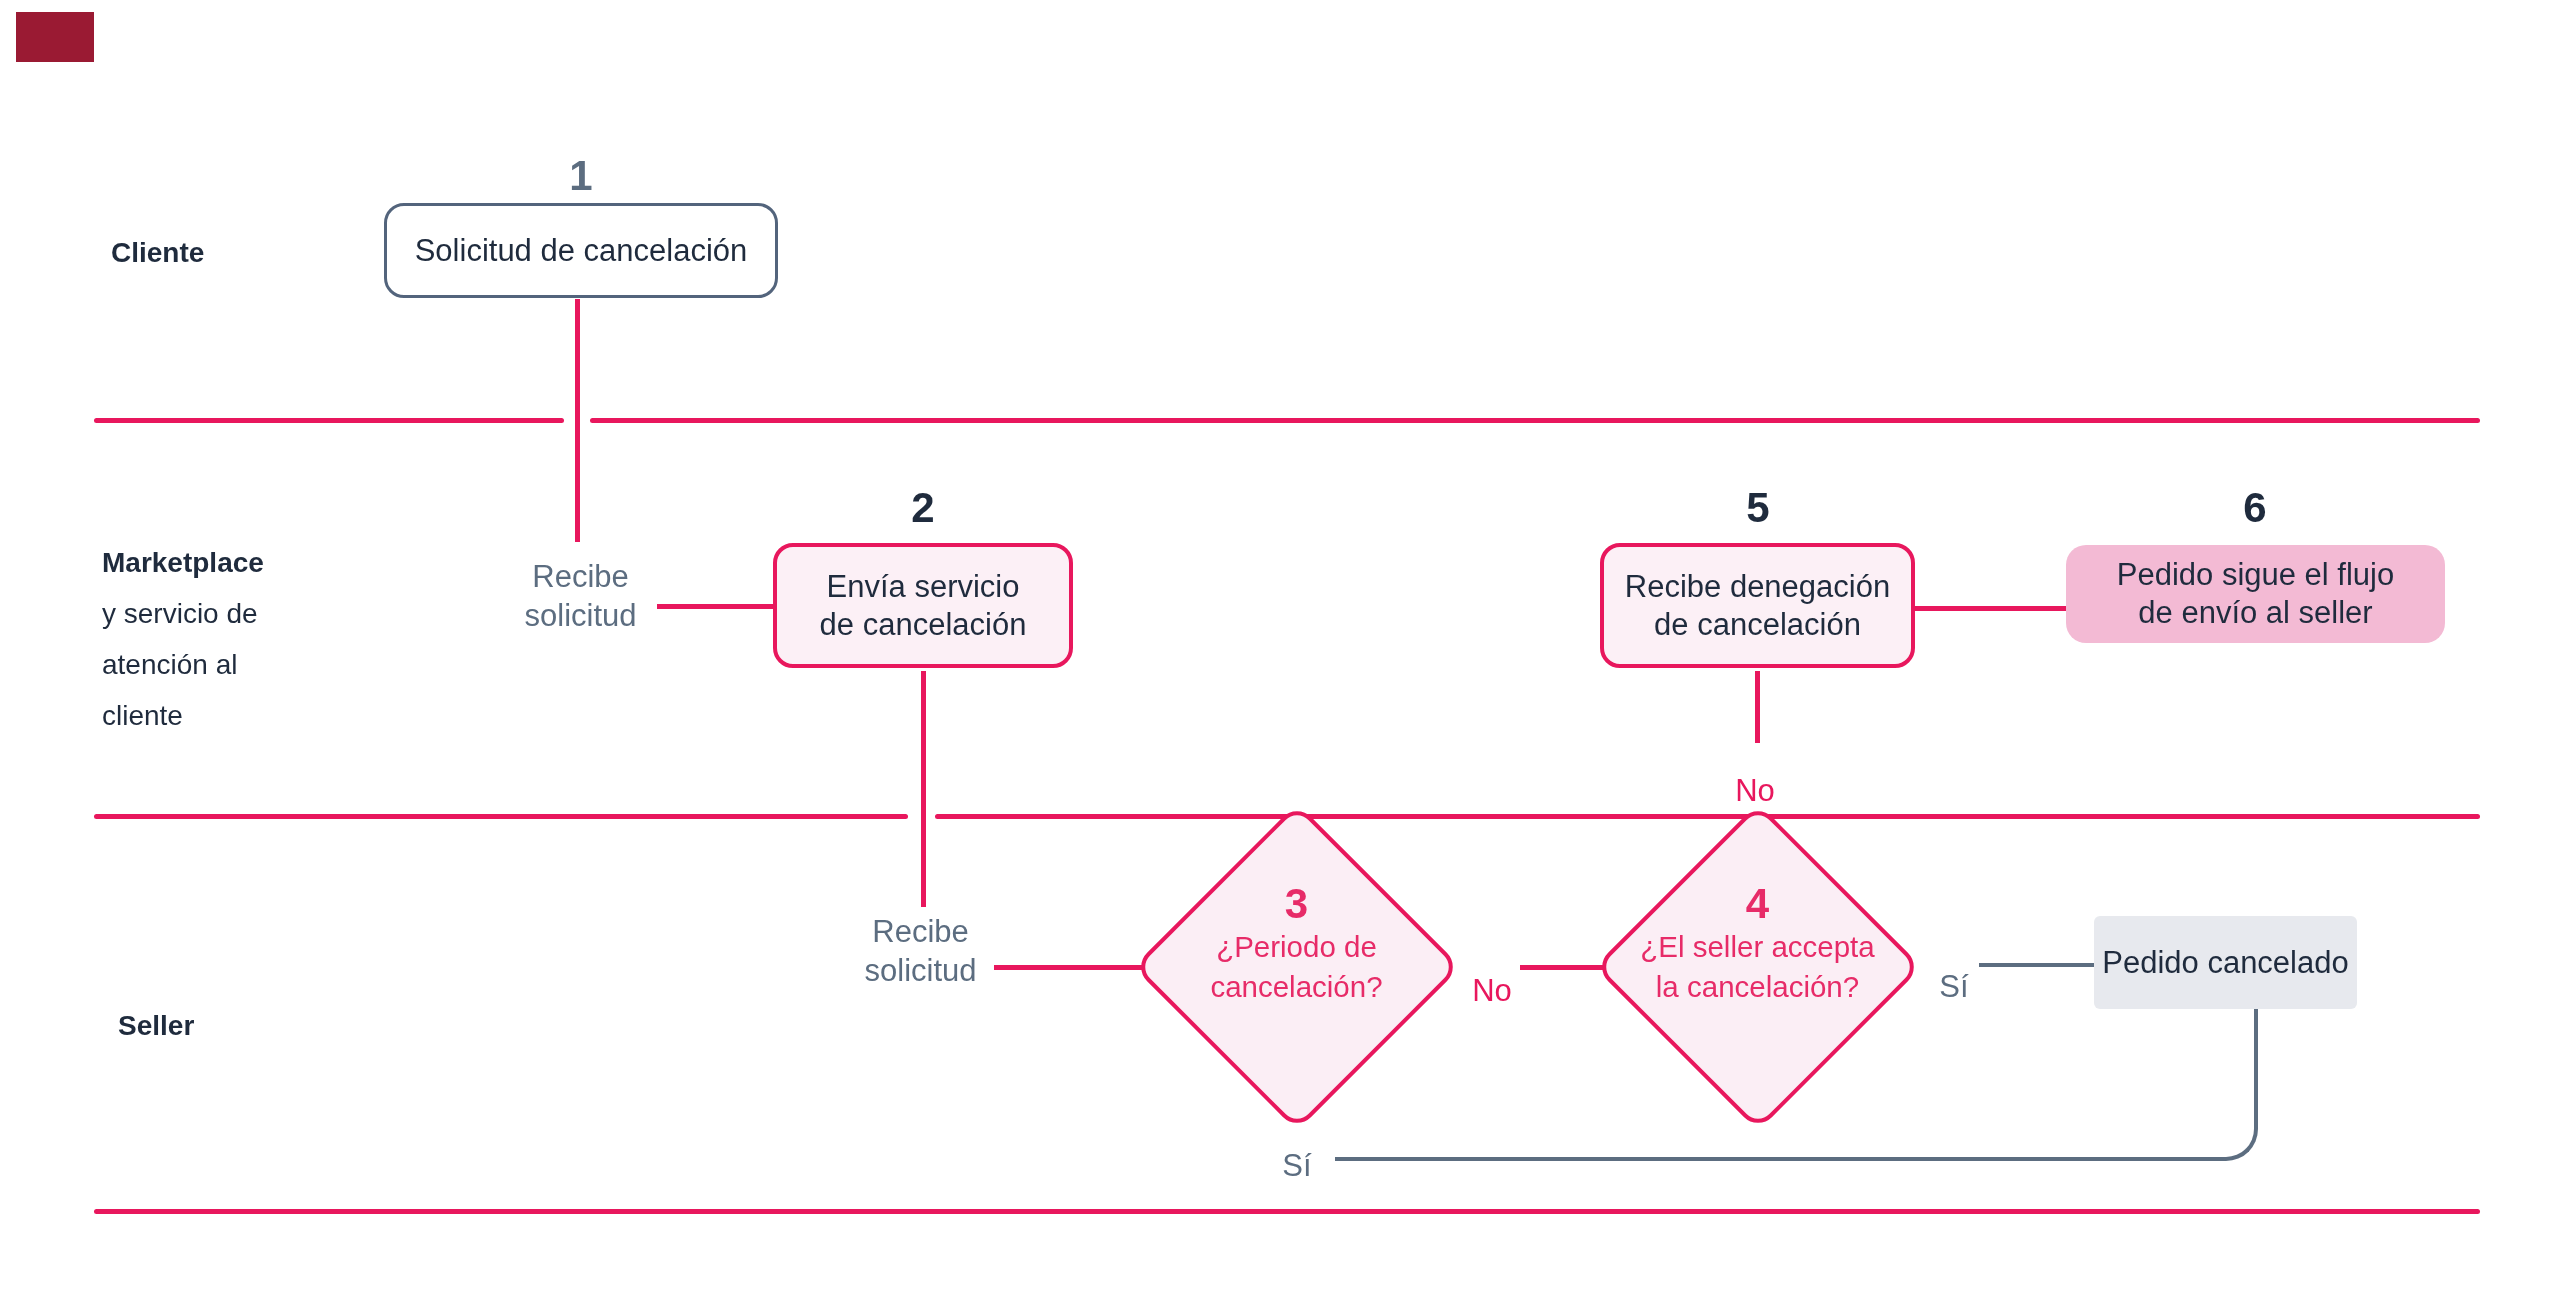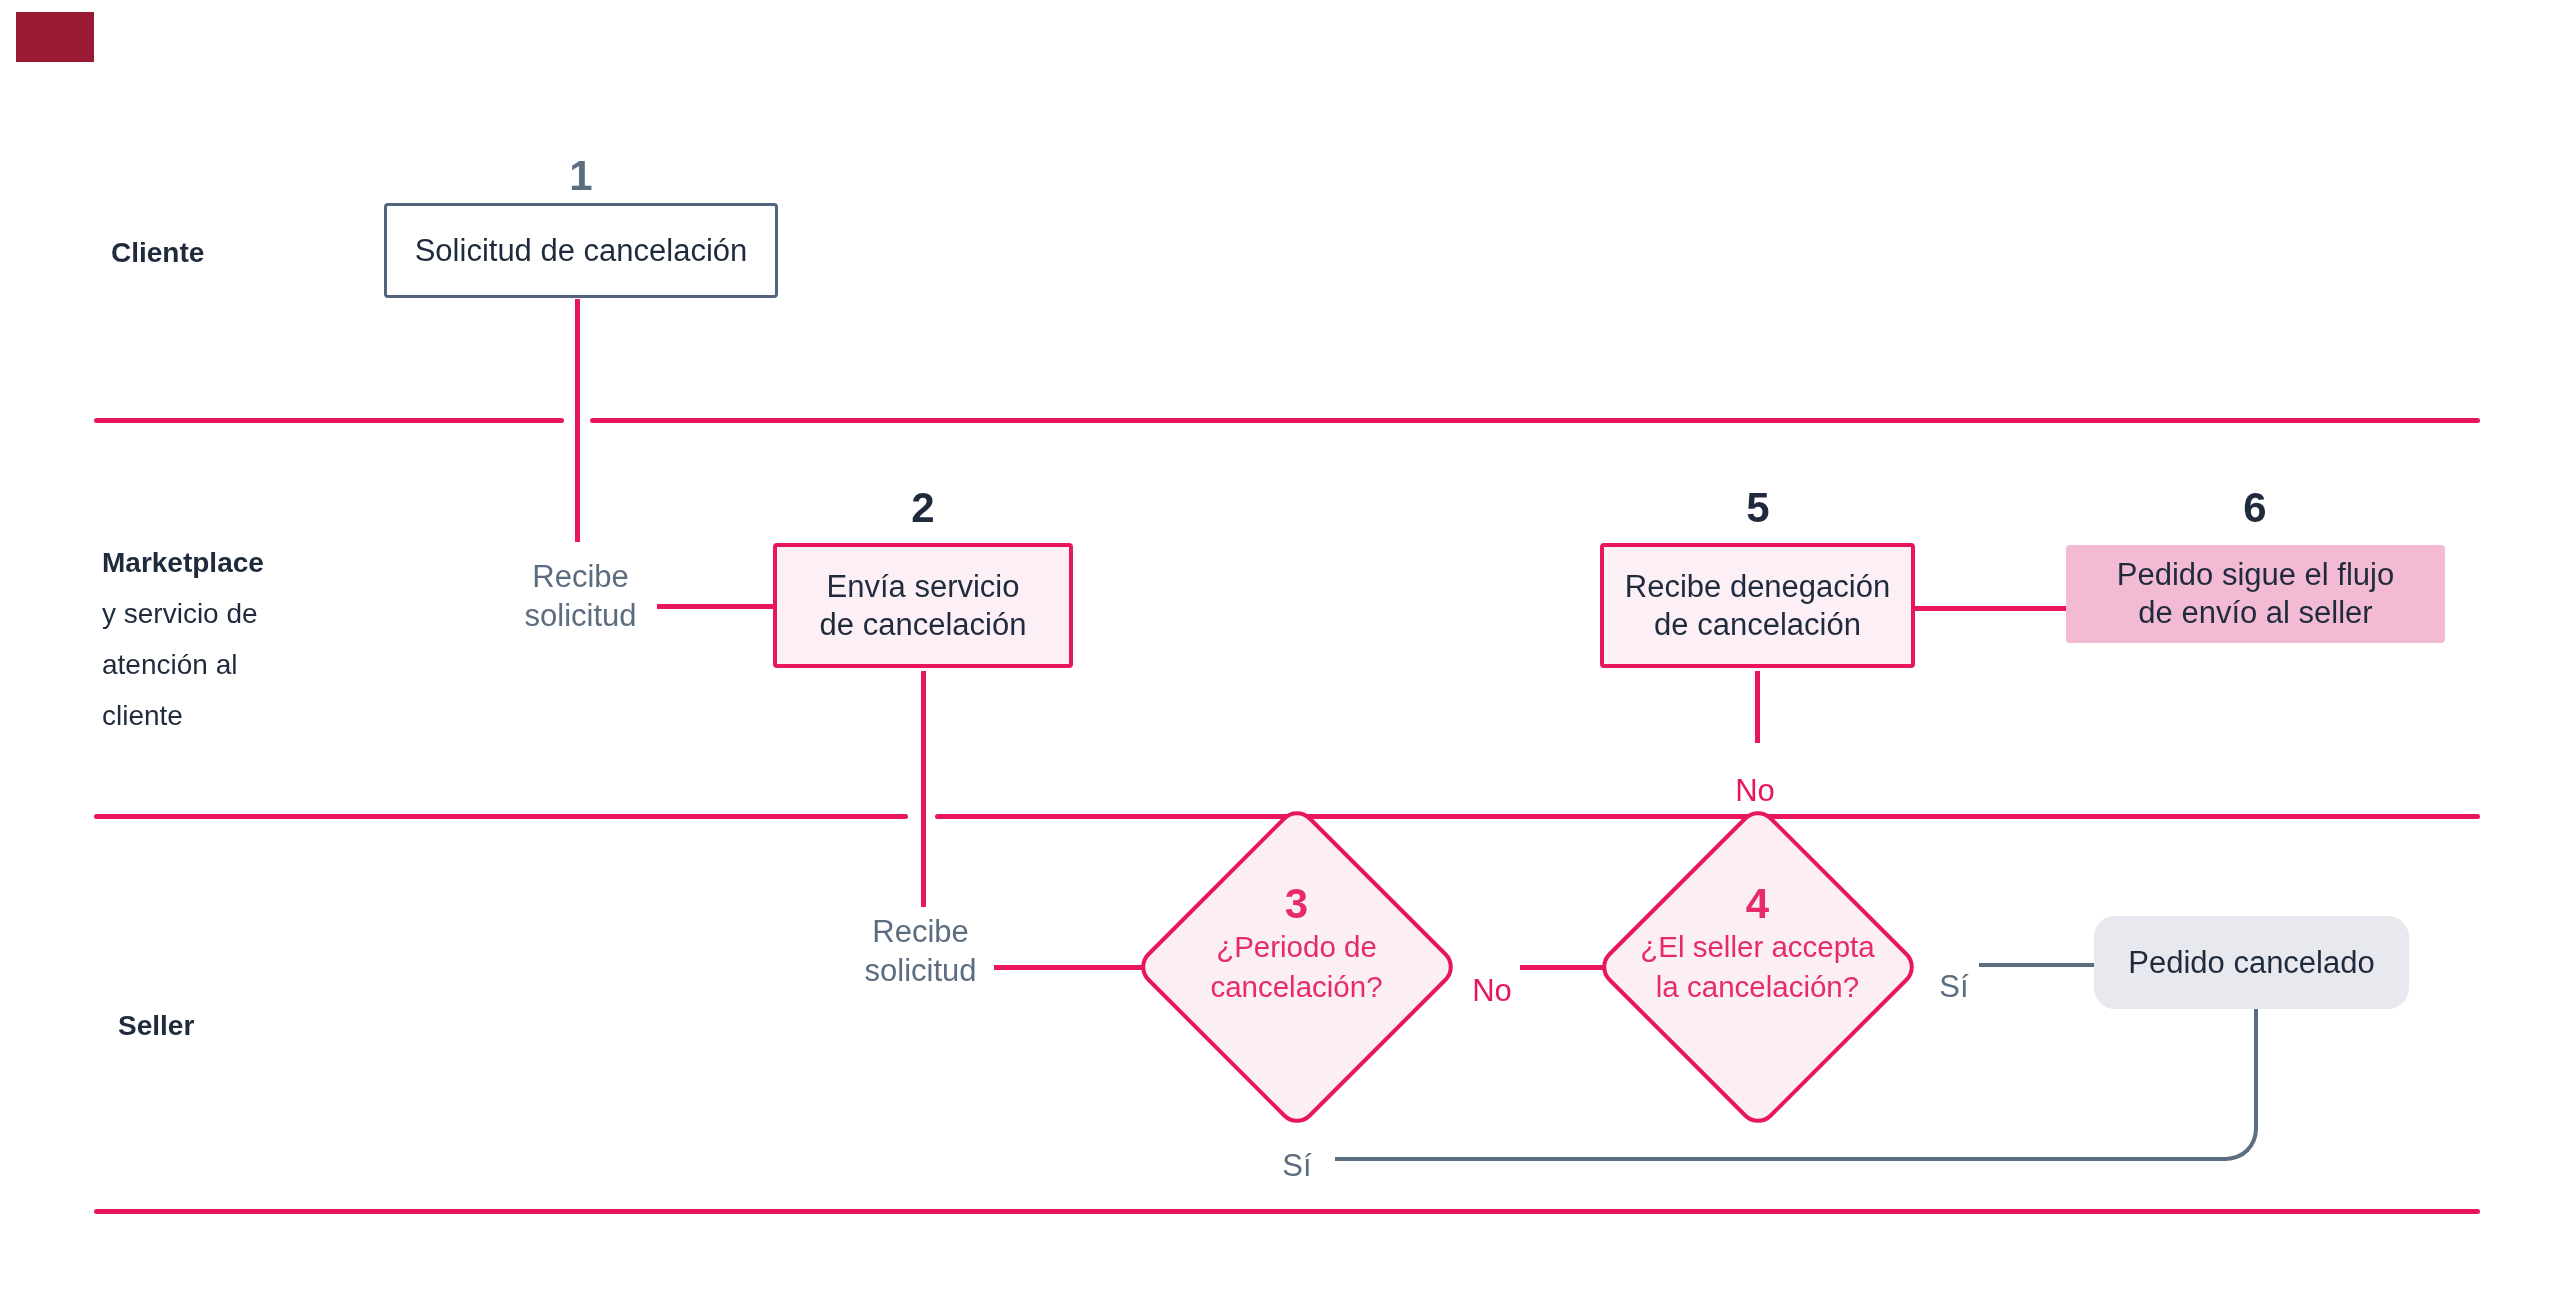--- a/index.html
+++ b/index.html
@@ -6,21 +6,21 @@
   #canvas{position:relative;width:2576px;height:1305px;background:#ffffff;overflow:hidden;
           font-family:"Liberation Sans",sans-serif;}
   .abs{position:absolute;}
   .navy{color:#1f2b3d;}
   .slate{color:#5c6d80;}
   .pink{color:#e8175d;}
   .lane-line{position:absolute;height:5.4px;background:#e8175d;border-radius:2.7px;}
   .conn-p{position:absolute;background:#e8175d;}
   .conn-g{position:absolute;background:#5c6d80;}
   .node{position:absolute;display:flex;flex-direction:column;align-items:center;justify-content:center;
-        text-align:center;font-size:31px;line-height:38px;color:#1f2b3d;border-radius:4px;box-sizing:border-box;}
+        text-align:center;font-size:31px;line-height:38px;color:#1f2b3d;border-radius:20px;box-sizing:border-box;}
   .num{position:absolute;width:94px;text-align:center;font-size:42px;line-height:47px;font-weight:bold;}
   .lbl{position:absolute;width:201px;text-align:center;font-size:31px;line-height:39px;}
   .small-lbl{position:absolute;width:94px;text-align:center;font-size:31px;line-height:31px;margin-top:24px;}
   .diamond{position:absolute;width:232px;height:232px;background:#fbeef5;border:4px solid #e8175d;
            border-radius:20px;transform:rotate(45deg);box-sizing:border-box;}
   .dia-text{position:absolute;width:309px;display:flex;flex-direction:column;align-items:center;
             text-align:center;}
   .dia-num{font-size:42px;line-height:47px;font-weight:bold;color:#e72b68;}
   .dia-line{font-size:29.5px;line-height:40px;color:#e72b68;}
   .lane-label{position:absolute;font-size:28px;line-height:51px;color:#1f2b3d;}
@@ -109,20 +109,20 @@
   </div>
 
   <div class="num navy" style="left:2208px;top:484px;">6</div>
   <div class="node" style="left:2066px;top:545px;width:379px;height:98px;background:#f3bad4;">
     <span>Pedido sigue el flujo</span>
     <span>de envío al seller</span>
   </div>
 
   <div class="small-lbl slate" style="left:1907px;top:947px;">Sí</div>
 
-  <div class="node" style="left:2094px;top:916px;width:315px;height:93px;background:#e7e9ee;border-radius:21px;">
+  <div class="node" style="left:2094px;top:916px;width:263px;height:93px;background:#e7e9ee;border-radius:6px;">
     <span>Pedido cancelado</span>
   </div>
 
   <div class="small-lbl slate" style="left:1250px;top:1126px;">Sí</div>
 
 </div>
 
 
 </body></html>

